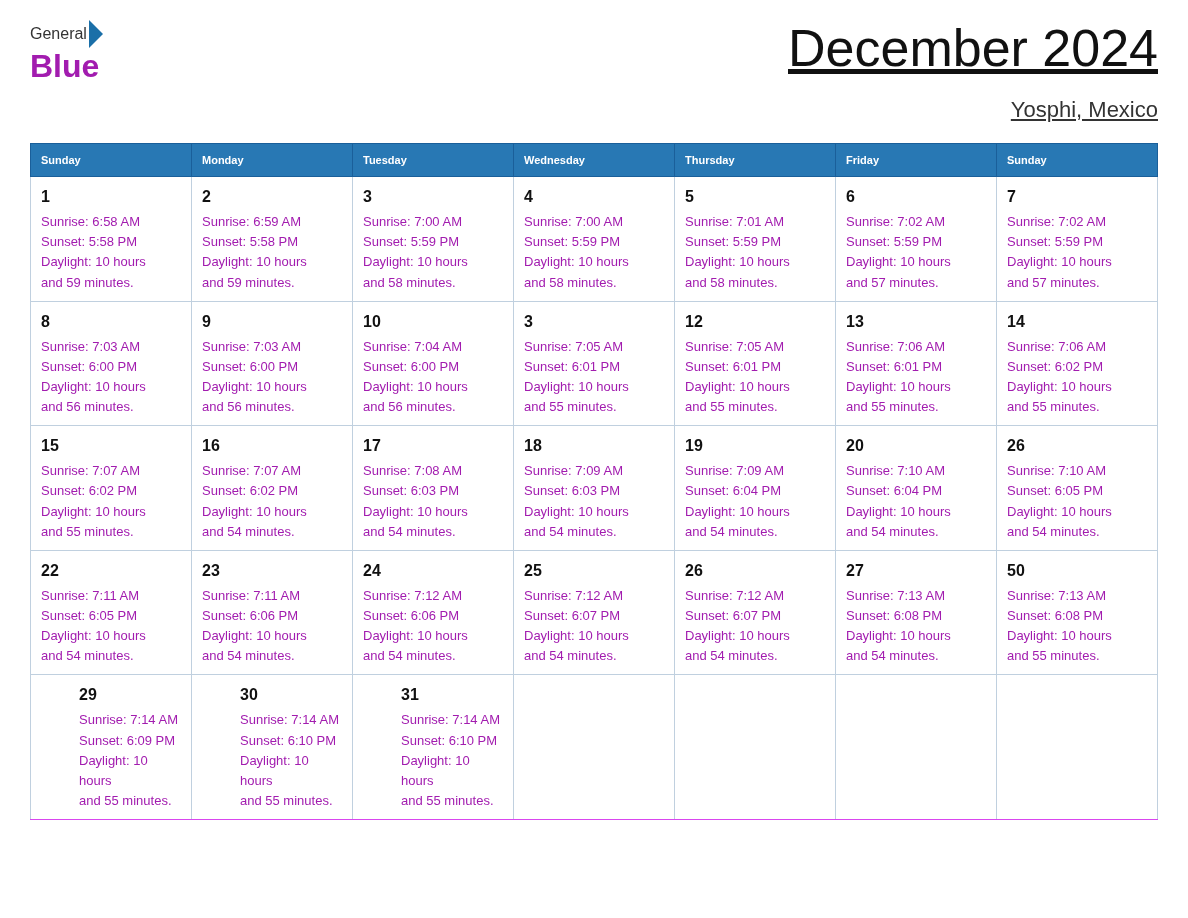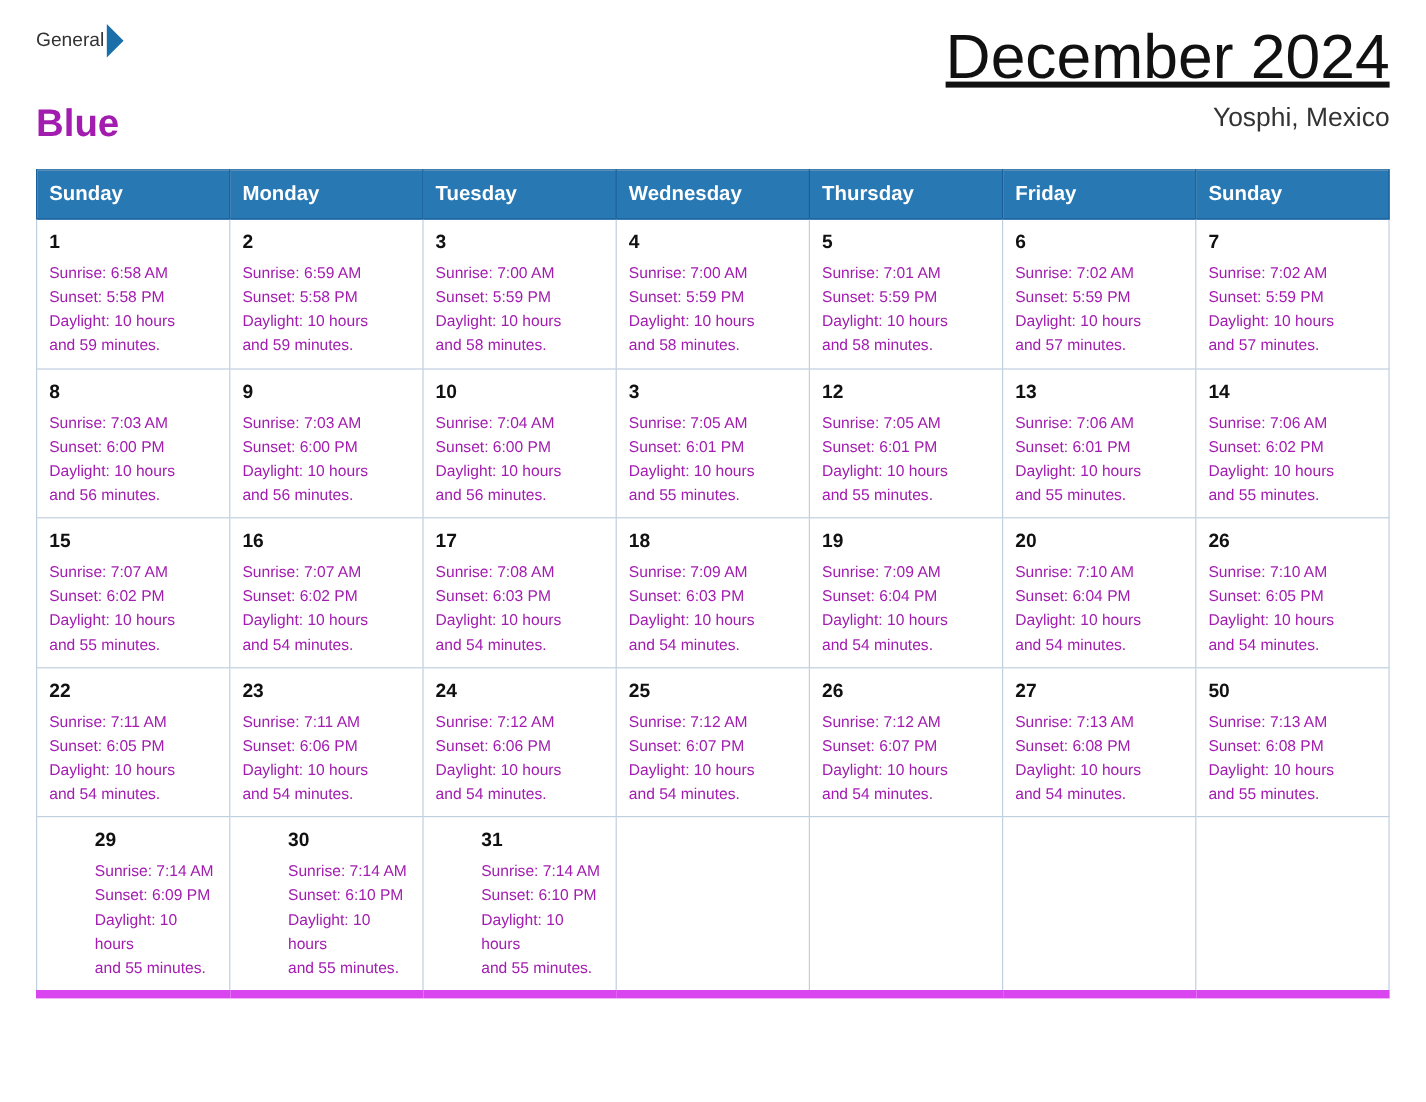--- a/index.html
+++ b/index.html
@@ -15,21 +15,20 @@
       display: flex;
       justify-content: space-between;
       align-items: flex-start;
       margin-bottom: 20px;
     }
 
     .logo {
       display: flex;
       flex-direction: column;
       align-items: flex-start;
-      gap: 36px;
     }
 
     .logo-general {
       color: #333;
     }
 
     .logo-arrow {
       width: 0;
       height: 0;
       border-left: 14px solid #1a6fa8;
@@ -53,33 +52,34 @@
       font-size: 52px;
       font-weight: normal;
       color: #111;
       line-height: 1.1;
       text-decoration: underline;
     }
 
     .location-title {
       font-size: 22px;
       color: #333;
-      margin-top: 8px;
+      margin-top: 20px;
+      text-decoration: underline;
     }
 
     .calendar-table {
       width: 100%;
       border-collapse: collapse;
       border: 1px solid #b0c4d8;
     }
 
     .calendar-table th {
       background-color: #2878b4;
       color: #fff;
-      font-size: 17px;
+      font-size: 11px;
       font-weight: bold;
       padding: 10px 10px;
       text-align: left;
       border: 1px solid #1a5f9a;
     }
 
     .calendar-table td {
       vertical-align: top;
       padding: 8px 10px;
       border: 1px solid #c0d0df;
@@ -102,21 +102,21 @@
       font-size: 13px;
       color: #a21caf;
       line-height: 1.55;
     }
 
     .empty-cell {
       background: #fff;
     }
 
     tr:last-child td {
-      border-bottom: 7px solid #d946ef;
+      border-bottom: 1px solid #d946ef;
       padding-left: 48px;
     }
 
     .logo-line {
       display: flex;
       align-items: center;
     }
   </style>
 </head>
 <body>

